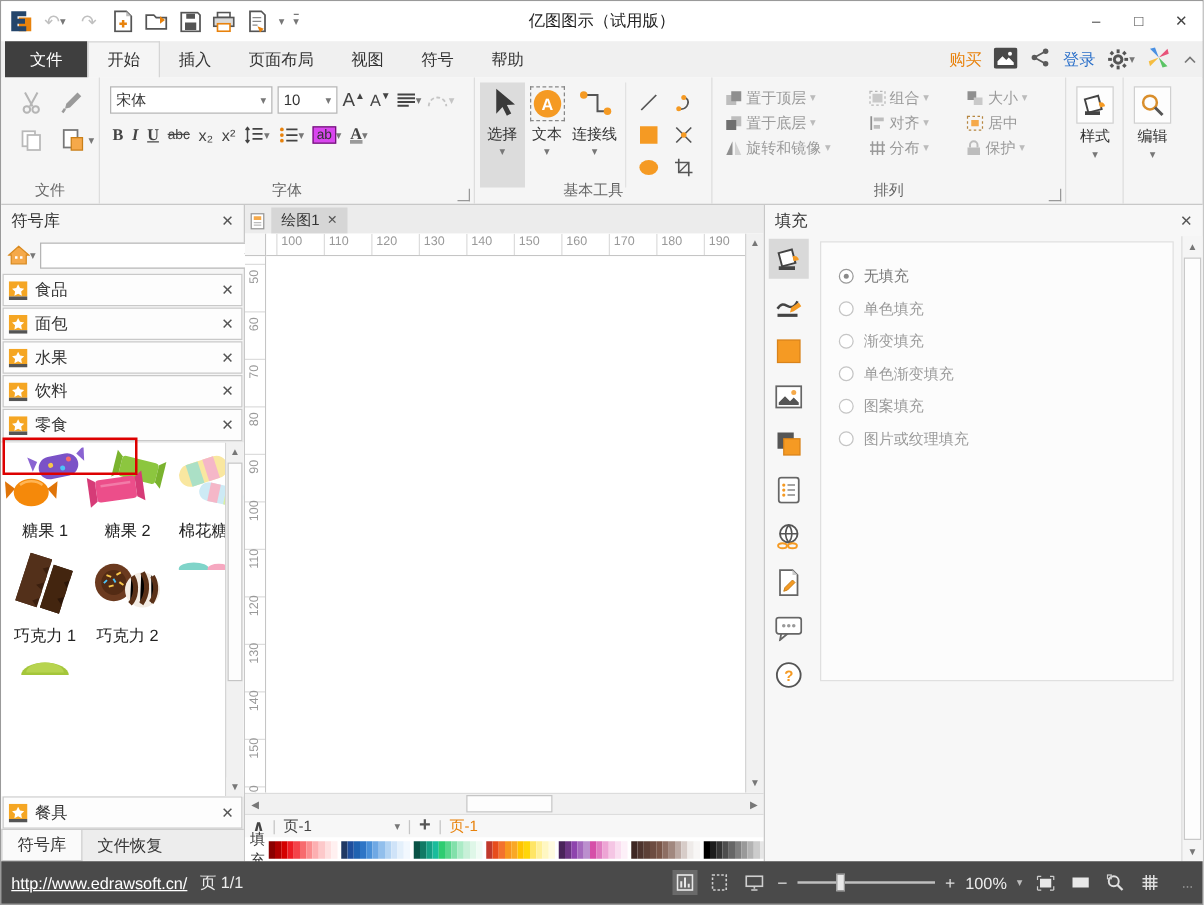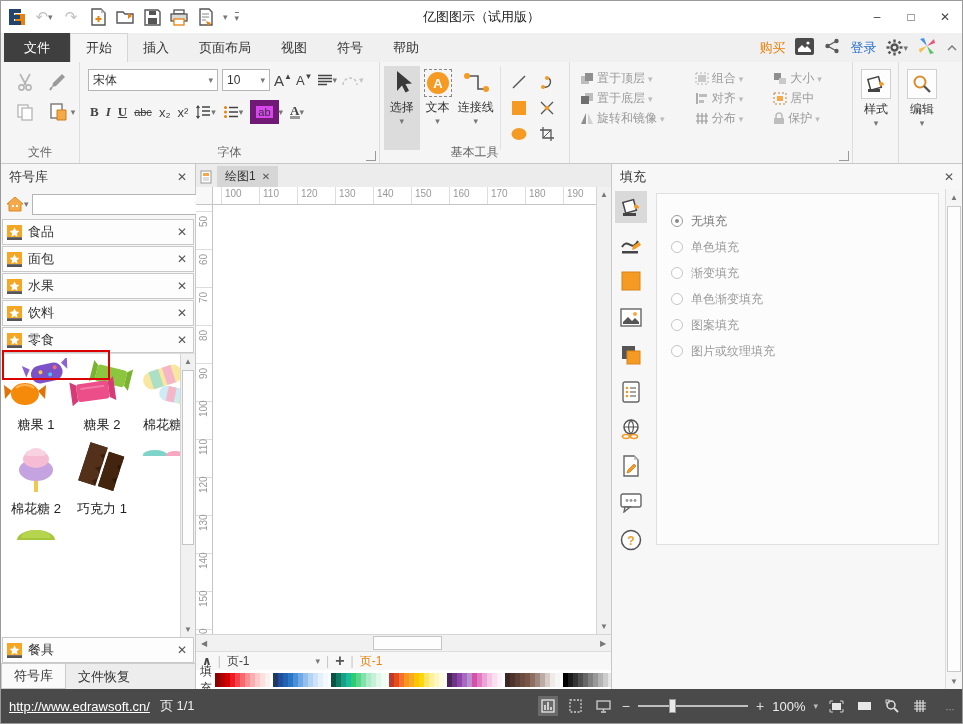--- a/index.html
+++ b/index.html
@@ -352,21 +352,21 @@
         <span class="fmt">
           <svg width="16" height="14" viewBox="0 0 16 14">
               <circle cx="2.5" cy="2.5" r="1.5" fill="#e8820c"></circle>
               <circle cx="2.5" cy="7" r="1.5" fill="#e8820c"></circle>
               <circle cx="2.5" cy="11.5" r="1.5" fill="#e8820c"></circle>
               <path d="M6 2.5h9M6 7h9M6 11.5h9" stroke="#444" stroke-width="1.4"></path>
             </svg>
             <span class="caret">▾</span>
         </span>
         <span class="fmt">
-            <span style="background:#d946ef;border:6px solid #701a75;padding:0 2px;font-size:11px;color:#333;">ab</span>
+            <span style="background:#d946ef;border:1px solid #701a75;padding:0 2px;font-size:11px;color:#333;">ab</span>
             <span class="caret">▾</span>
           </span>
         <span class="fmt">
             <b style="border-bottom:3px solid #9a9a9a;line-height:11px;">A</b>
             <span class="caret">▾</span>
           </span>
       </div>
       <div class="glabel">字体</div>
       <span class="dlg"></span>
     </div>
@@ -506,20 +506,21 @@
           </span>
         <span class="arr-item">
             <svg width="12" height="13" viewBox="0 0 12 13">
               <rect x="1" y="6" width="10" height="6" fill="#bdbdbd"></rect>
               <path d="M3 6V4a3 3 0 016 0v2" fill="none" stroke="#bdbdbd" stroke-width="1.6"></path>
             </svg>
             <span>保护</span>
             <span class="caret" style="color:#bbb">▾</span>
           </span>
       </div>
+      <div class="glabel">排列</div>
       <span class="dlg"></span>
     </div>
 
     <div class="rgroup" style="width:46px;">
       <div class="bigbtn" style="width:38px;">
         <span style="width:30px;height:30px;border:1px solid #d0d0d0;background:#fdfdfd;display:flex;align-items:center;justify-content:center;">
           <svg width="22" height="22" viewBox="0 0 22 22">
               <rect x="4" y="5" width="11" height="11" transform="rotate(-15 9 10)" fill="#fff" stroke="#444" stroke-width="1.5"></rect>
               <path d="M14 9c3-1 5 1 5 3l-4 1z" fill="#f59a23"></path>
               <rect x="3" y="16" width="12" height="3" fill="#444"></rect>
@@ -666,39 +667,51 @@
                 <g transform="rotate(12 42 38)">
                   <rect x="24" y="30" width="36" height="15" rx="7.5" fill="#cdeaf5"></rect>
                   <rect x="32" y="30" width="8" height="15" fill="#f5b7c8"></rect>
                   <rect x="45" y="30" width="8" height="15" fill="#d9f0a3"></rect>
                 </g>
               </svg>
             <span class="nm">棉花糖 1</span>
           </div>
           <div class="symcell">
             <svg width="66" height="52" viewBox="0 0 66 52">
-                <rect x="31" y="32" width="4" height="18" fill="#f0c94c"></rect>
-                <ellipse cx="33" cy="28" rx="17" ry="11" fill="#c5a3e0"></ellipse>
-                <ellipse cx="33" cy="17" rx="13" ry="9" fill="#f6bcd4"></ellipse>
-                <path d="M26 9c2-4 12-4 14 0 3-1 4 4 1 5H24c-3-1-1-6 2-5z" fill="#f9d2e2"></path>
-              </svg>
-            <span class="nm">棉花糖 2</span>
-          </div>
-          <div class="symcell">
-            <svg width="66" height="52" viewBox="0 0 66 52">
                 <g transform="rotate(18 30 26)">
                   <rect x="14" y="4" width="18" height="40" fill="#3b1f0e"></rect>
                   <path d="M14 4h18v6l-5 3 5 4v6l-6 4 6 3v6l-5 4 5 4H14z" fill="#53301a"></path>
                 </g>
                 <g transform="rotate(18 44 30)">
                   <rect x="34" y="12" width="16" height="36" fill="#2c1608"></rect>
                   <path d="M34 12h16v8l-4 3 4 4v7l-5 3 5 4v7H34z" fill="#43250f"></path>
                 </g>
               </svg>
             <span class="nm">巧克力 1</span>
+          </div>
+          <div class="symcell">
+            <svg width="66" height="52" viewBox="0 0 66 52">
+                <circle cx="22" cy="24" r="15" fill="#6b3a1f"></circle>
+                <circle cx="22" cy="24" r="10" fill="#532b14"></circle>
+                <g fill="#f7c64c">
+                  <rect x="16" y="18" width="4" height="1.6" transform="rotate(20 18 19)"></rect>
+                  <rect x="24" y="16" width="4" height="1.6" transform="rotate(-30 26 17)"></rect>
+                  <rect x="18" y="26" width="4" height="1.6" transform="rotate(-15 20 27)"></rect>
+                  <rect x="26" y="24" width="4" height="1.6" transform="rotate(35 28 25)"></rect>
+                </g>
+                <g fill="#4cc3f7">
+                  <rect x="21" y="21" width="3.5" height="1.5" transform="rotate(60 22 22)"></rect>
+                  <rect x="14" y="23" width="3.5" height="1.5" transform="rotate(-45 15 24)"></rect>
+                </g>
+                <circle cx="45" cy="30" r="14" fill="#f3ece4"></circle>
+                <path d="M34 21a14 14 0 0119 3l-17 14a14 14 0 01-2-17z" fill="none"></path>
+                <path d="M36 20c4 7 3 16-1 21M44 16c5 8 4 18-1 25M52 18c5 7 4 16 0 23" stroke="#5a3category18" stroke-width="0"></path>
+                <path d="M37 19c4 7 3 17-2 22M45 16c5 8 4 18-1 25M53 19c4 7 3 15-1 21" stroke="#5a3118" stroke-width="4" fill="none"></path>
+              </svg>
+            <span class="nm">巧克力 2</span>
           </div>
           <div class="symcell">
             <svg width="66" height="14" viewBox="0 0 66 14">
                 <ellipse cx="20" cy="13" rx="12" ry="5" fill="#7fd4c9"></ellipse>
                 <ellipse cx="40" cy="13" rx="9" ry="4" fill="#f6a8c0"></ellipse>
               </svg>
           </div>
           <div class="symcell">
             <svg width="66" height="14" viewBox="0 0 66 14">
                 <path d="M14 14a19 10 0 0138 0z" fill="#a4c63a"></path>

